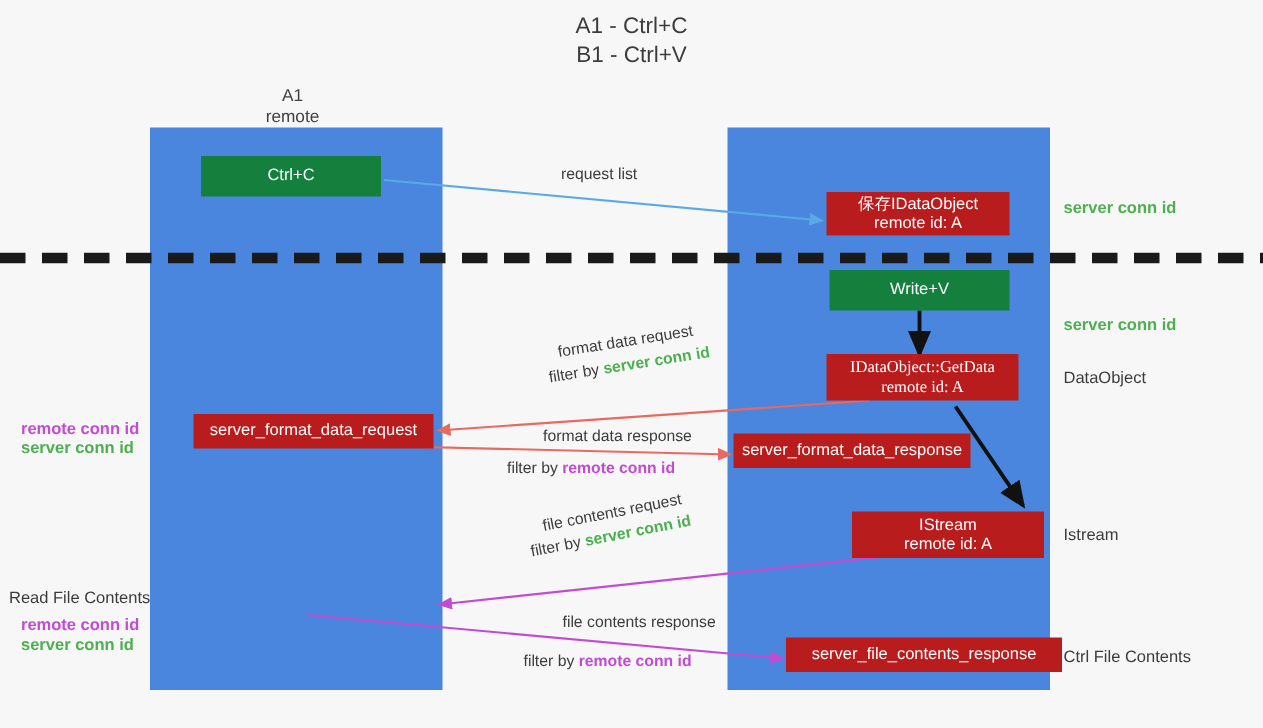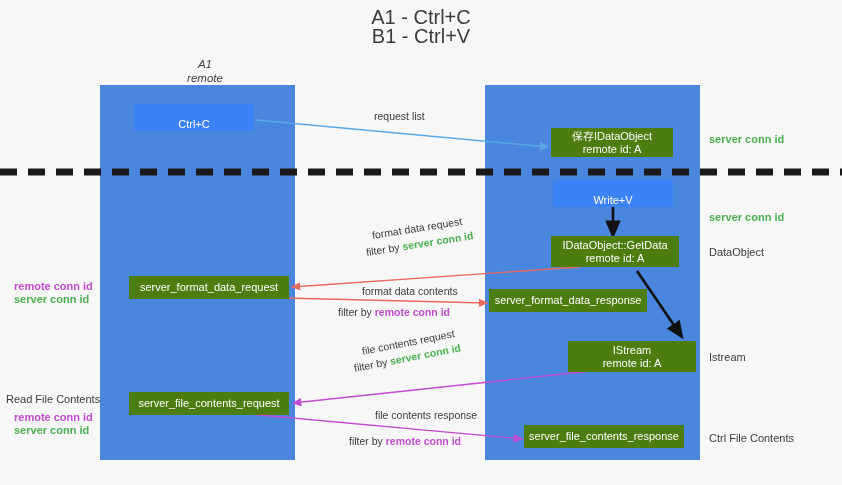--- a/index.html
+++ b/index.html
@@ -18,31 +18,31 @@
 
   .col-head{
     position:absolute;text-align:center;color:#404040;
     font-size:11.5px;line-height:13.5px;
   }
   .col-head .l2{display:block;}
 
   .title{
     position:absolute;left:0;top:8px;width:842px;
     text-align:center;color:#3c3c3c;
-    font-size:20px;line-height:19px;
+    font-size:15px;line-height:19px;
   }
 
   .box{
     position:absolute;box-sizing:border-box;
     color:#ffffff;text-align:center;
     display:flex;flex-direction:column;align-items:center;justify-content:center;
     font-size:11px;line-height:13px;
   }
-  .box.green{background:#3b82f6;justify-content:flex-end;}
-  .box.orange{background:#4d7c0f;text-align:center;}
+  .box.green{background:#15803d;}
+  .box.orange{background:#b91c1c;text-align:center;}
   .box .l2{display:block;}
 
   .ann{
     position:absolute;font-size:11px;line-height:14px;
     color:#3c3c3c;white-space:nowrap;
   }
   .ann.green-t{color:#4caf50;font-weight:bold;}
   .ann.purple-t{color:#c24bd2;font-weight:bold;}
 
   .edge-lbl{
@@ -59,21 +59,21 @@
 </head>
 <body>
 
 <div id="stage">
 
   <div class="title">
     <span>A1 - Ctrl+C</span><br>
     <span>B1 - Ctrl+V</span>
   </div>
 
-  <div class="col-head" style="left:140px;top:58px;width:130px;font-style:italic;">
+  <div class="col-head" style="left:130px;top:58px;width:130px;">
     <span>A1</span>
     <span class="l2">remote</span>
   </div>
 
   <div class="lane lane-a"></div>
   <div class="lane lane-b"></div>
 
   <svg class="overlay" viewBox="0 0 842 485">
     <defs>
       <marker id="ar-blue" markerWidth="7" markerHeight="7" refX="6" refY="3" orient="auto">
@@ -111,54 +111,51 @@
 
   <div class="box orange" style="left:551px;top:128px;width:122px;height:29px;">
     <span>保存IDataObject</span>
     <span class="l2">remote id: A</span>
   </div>
 
   <div class="box green" style="left:553px;top:180px;width:120px;height:27px;">
     <span>Write+V</span>
   </div>
 
-  <div class="box orange" style="left:551px;top:236px;width:128px;height:31px;">
+  <div class="box orange" style="left:551px;top:236px;width:128px;height:31px;font-family:Liberation Serif, serif;">
     <span>IDataObject::GetData</span>
     <span class="l2">remote id: A</span>
   </div>
 
   <div class="box orange" style="left:489px;top:289px;width:158px;height:23px;">
     <span>server_format_data_response</span>
   </div>
 
   <div class="box orange" style="left:129px;top:276px;width:160px;height:23px;">
     <span>server_format_data_request</span>
   </div>
 
   <div class="box orange" style="left:568px;top:341px;width:128px;height:31px;">
     <span>IStream</span>
     <span class="l2">remote id: A</span>
   </div>
 
-  <div class="box orange" style="left:129px;top:392px;width:160px;height:23px;">
-    <span>server_file_contents_request</span>
-  </div>
 
-  <div class="box orange" style="left:524px;top:425px;width:160px;height:23px;">
+  <div class="box orange" style="left:524px;top:425px;width:184px;height:23px;">
     <span>server_file_contents_response</span>
   </div>
 
   <div class="edge-lbl" style="left:374px;top:109px;">request list</div>
 
   <div class="edge-lbl rot-1" style="left:372px;top:228px;">format data request</div>
   <div class="edge-lbl rot-1" style="left:366px;top:245px;">
     <span>filter by </span><span class="g">server conn id</span>
   </div>
 
-  <div class="edge-lbl" style="left:362px;top:284px;">format data contents</div>
+  <div class="edge-lbl" style="left:362px;top:284px;">format data response</div>
   <div class="edge-lbl" style="left:338px;top:305px;">
     <span>filter by </span><span class="p">remote conn id</span>
   </div>
 
   <div class="edge-lbl rot-2" style="left:362px;top:344px;">file contents request</div>
   <div class="edge-lbl rot-2" style="left:354px;top:361px;">
     <span>filter by </span><span class="g">server conn id</span>
   </div>
 
   <div class="edge-lbl" style="left:375px;top:408px;">file contents response</div>

